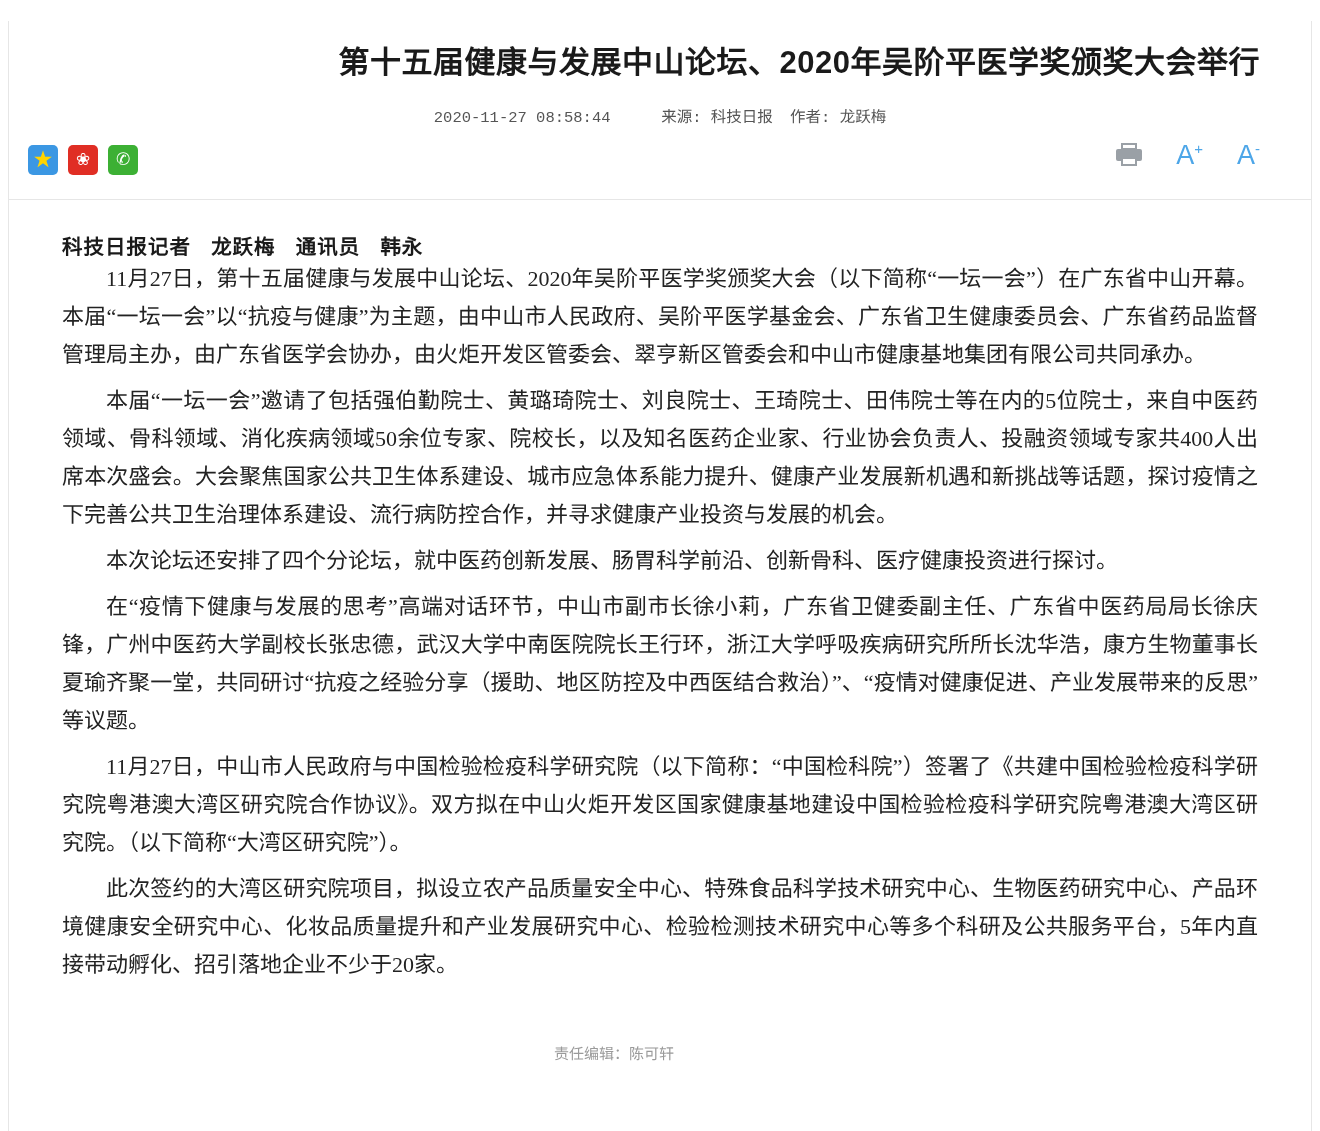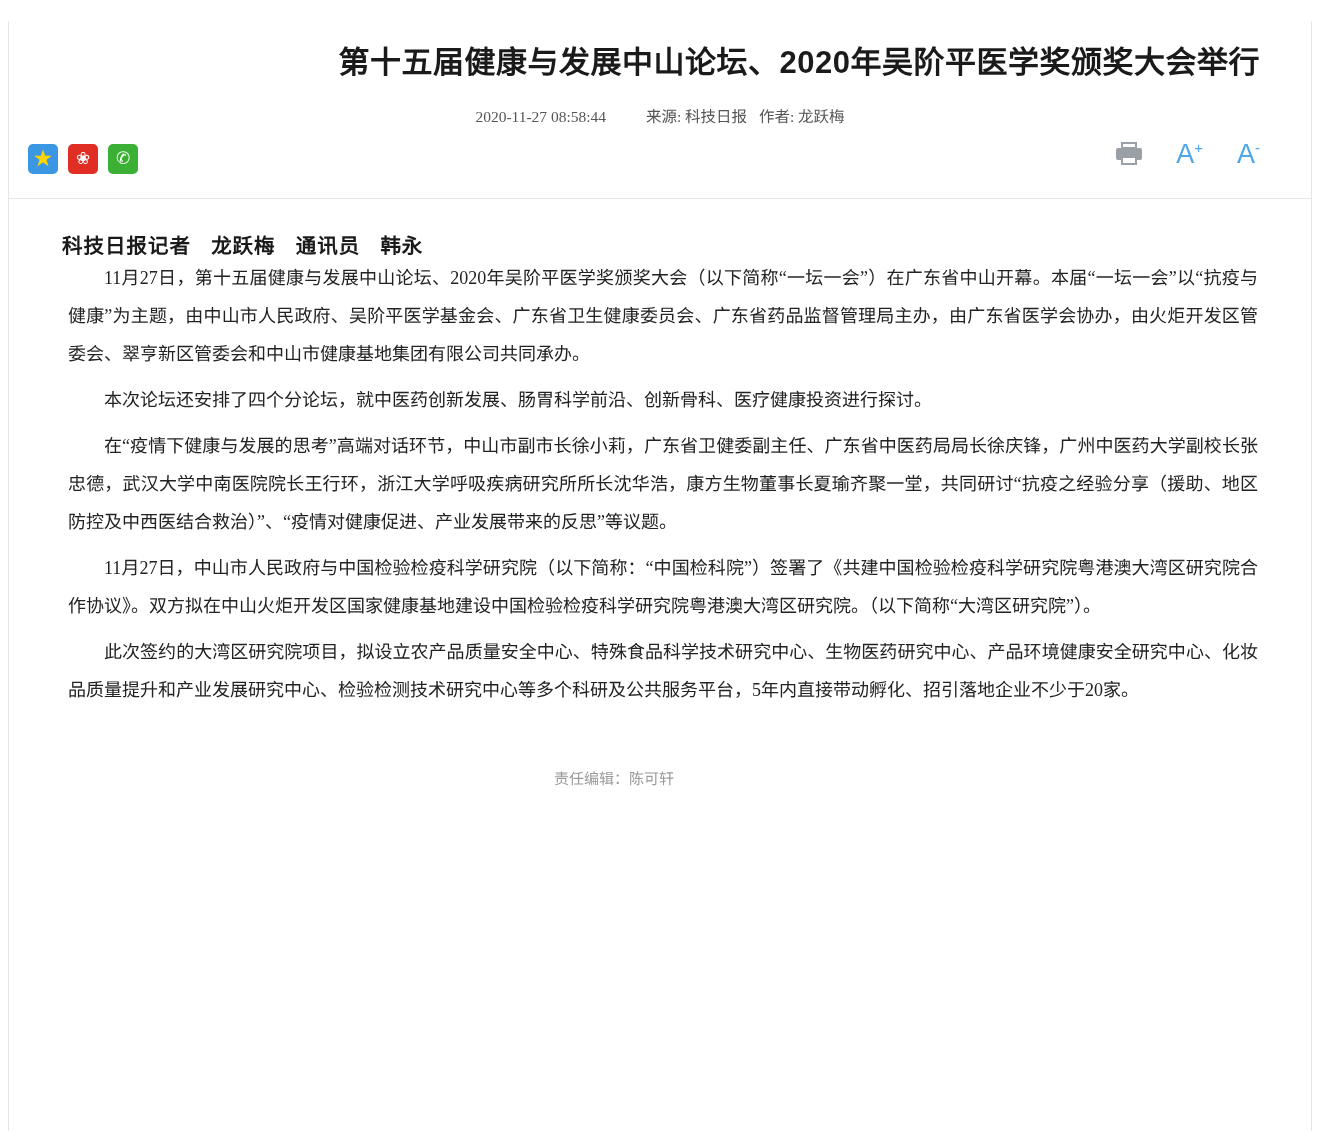--- a/index.html
+++ b/index.html
@@ -38,21 +38,21 @@
     font-family: "Liberation Sans", "DejaVu Sans", sans-serif;
     font-weight: bold;
     font-size: 31px;
     line-height: 1.3;
     color: #1a1a1a;
     padding: 22px 60px 0 60px;
     letter-spacing: 0.5px;
   }
   .meta-line {
     text-align: center;
-    font-family: Liberation Serif, serif;
+    font-family: Liberation Mono, monospace;
     font-size: 15.5px;
     color: #555;
     margin-top: 8px;
   }
   .meta-line span { margin: 0 4px; }
   .meta-sep { display: inline-block; width: 16px; }
 
   .tools-bar {
     position: relative;
     height: 56px;
@@ -140,26 +140,26 @@
   .byline {
     font-family: "Liberation Serif", "DejaVu Serif", serif;
     font-weight: bold;
     font-size: 20.5px;
     color: #1a1a1a;
     letter-spacing: 1px;
   }
   .byline span { margin-right: 14px; }
 
   .para {
-    font-size: 18px;
+    font-size: 22px;
     line-height: 38px;
     color: #222;
     text-align: justify;
     text-indent: 2em;
-    margin: 0 0 8px 6px;
+    margin: 0 0 8px 0;
     font-family: "Liberation Serif", "DejaVu Serif", serif;
   }
 
   .footer-editor {
     text-align: center;
     padding: 40px 92px 18px 0;
     color: #9a9a9a;
     font-family: "Liberation Sans", "DejaVu Sans", sans-serif;
     font-size: 15px;
   }
@@ -210,20 +210,21 @@
 
   <div class="content">
     <div class="byline">
       <span>科技日报记者</span>
       <span>龙跃梅</span>
       <span>通讯员</span>
       <span>韩永</span>
     </div>
 
     <p class="para">11月27日，第十五届健康与发展中山论坛、2020年吴阶平医学奖颁奖大会（以下简称“一坛一会”）在广东省中山开幕。本届“一坛一会”以“抗疫与健康”为主题，由中山市人民政府、吴阶平医学基金会、广东省卫生健康委员会、广东省药品监督管理局主办，由广东省医学会协办，由火炬开发区管委会、翠亨新区管委会和中山市健康基地集团有限公司共同承办。</p>
+    <p class="para">本届“一坛一会”邀请了包括强伯勤院士、黄璐琦院士、刘良院士、王琦院士、田伟院士等在内的5位院士，来自中医药领域、骨科领域、消化疾病领域50余位专家、院校长，以及知名医药企业家、行业协会负责人、投融资领域专家共400人出席本次盛会。大会聚焦国家公共卫生体系建设、城市应急体系能力提升、健康产业发展新机遇和新挑战等话题，探讨疫情之下完善公共卫生治理体系建设、流行病防控合作，并寻求健康产业投资与发展的机会。</p>
     <p class="para">本次论坛还安排了四个分论坛，就中医药创新发展、肠胃科学前沿、创新骨科、医疗健康投资进行探讨。</p>
     <p class="para">在“疫情下健康与发展的思考”高端对话环节，中山市副市长徐小莉，广东省卫健委副主任、广东省中医药局局长徐庆锋，广州中医药大学副校长张忠德，武汉大学中南医院院长王行环，浙江大学呼吸疾病研究所所长沈华浩，康方生物董事长夏瑜齐聚一堂，共同研讨“抗疫之经验分享（援助、地区防控及中西医结合救治）”、“疫情对健康促进、产业发展带来的反思”等议题。</p>
     <p class="para">11月27日，中山市人民政府与中国检验检疫科学研究院（以下简称：“中国检科院”）签署了《共建中国检验检疫科学研究院粤港澳大湾区研究院合作协议》。双方拟在中山火炬开发区国家健康基地建设中国检验检疫科学研究院粤港澳大湾区研究院。（以下简称“大湾区研究院”）。</p>
     <p class="para">此次签约的大湾区研究院项目，拟设立农产品质量安全中心、特殊食品科学技术研究中心、生物医药研究中心、产品环境健康安全研究中心、化妆品质量提升和产业发展研究中心、检验检测技术研究中心等多个科研及公共服务平台，5年内直接带动孵化、招引落地企业不少于20家。</p>
   </div>
 
   <div class="footer-editor">责任编辑：陈可轩</div>
 
 </div>
 

